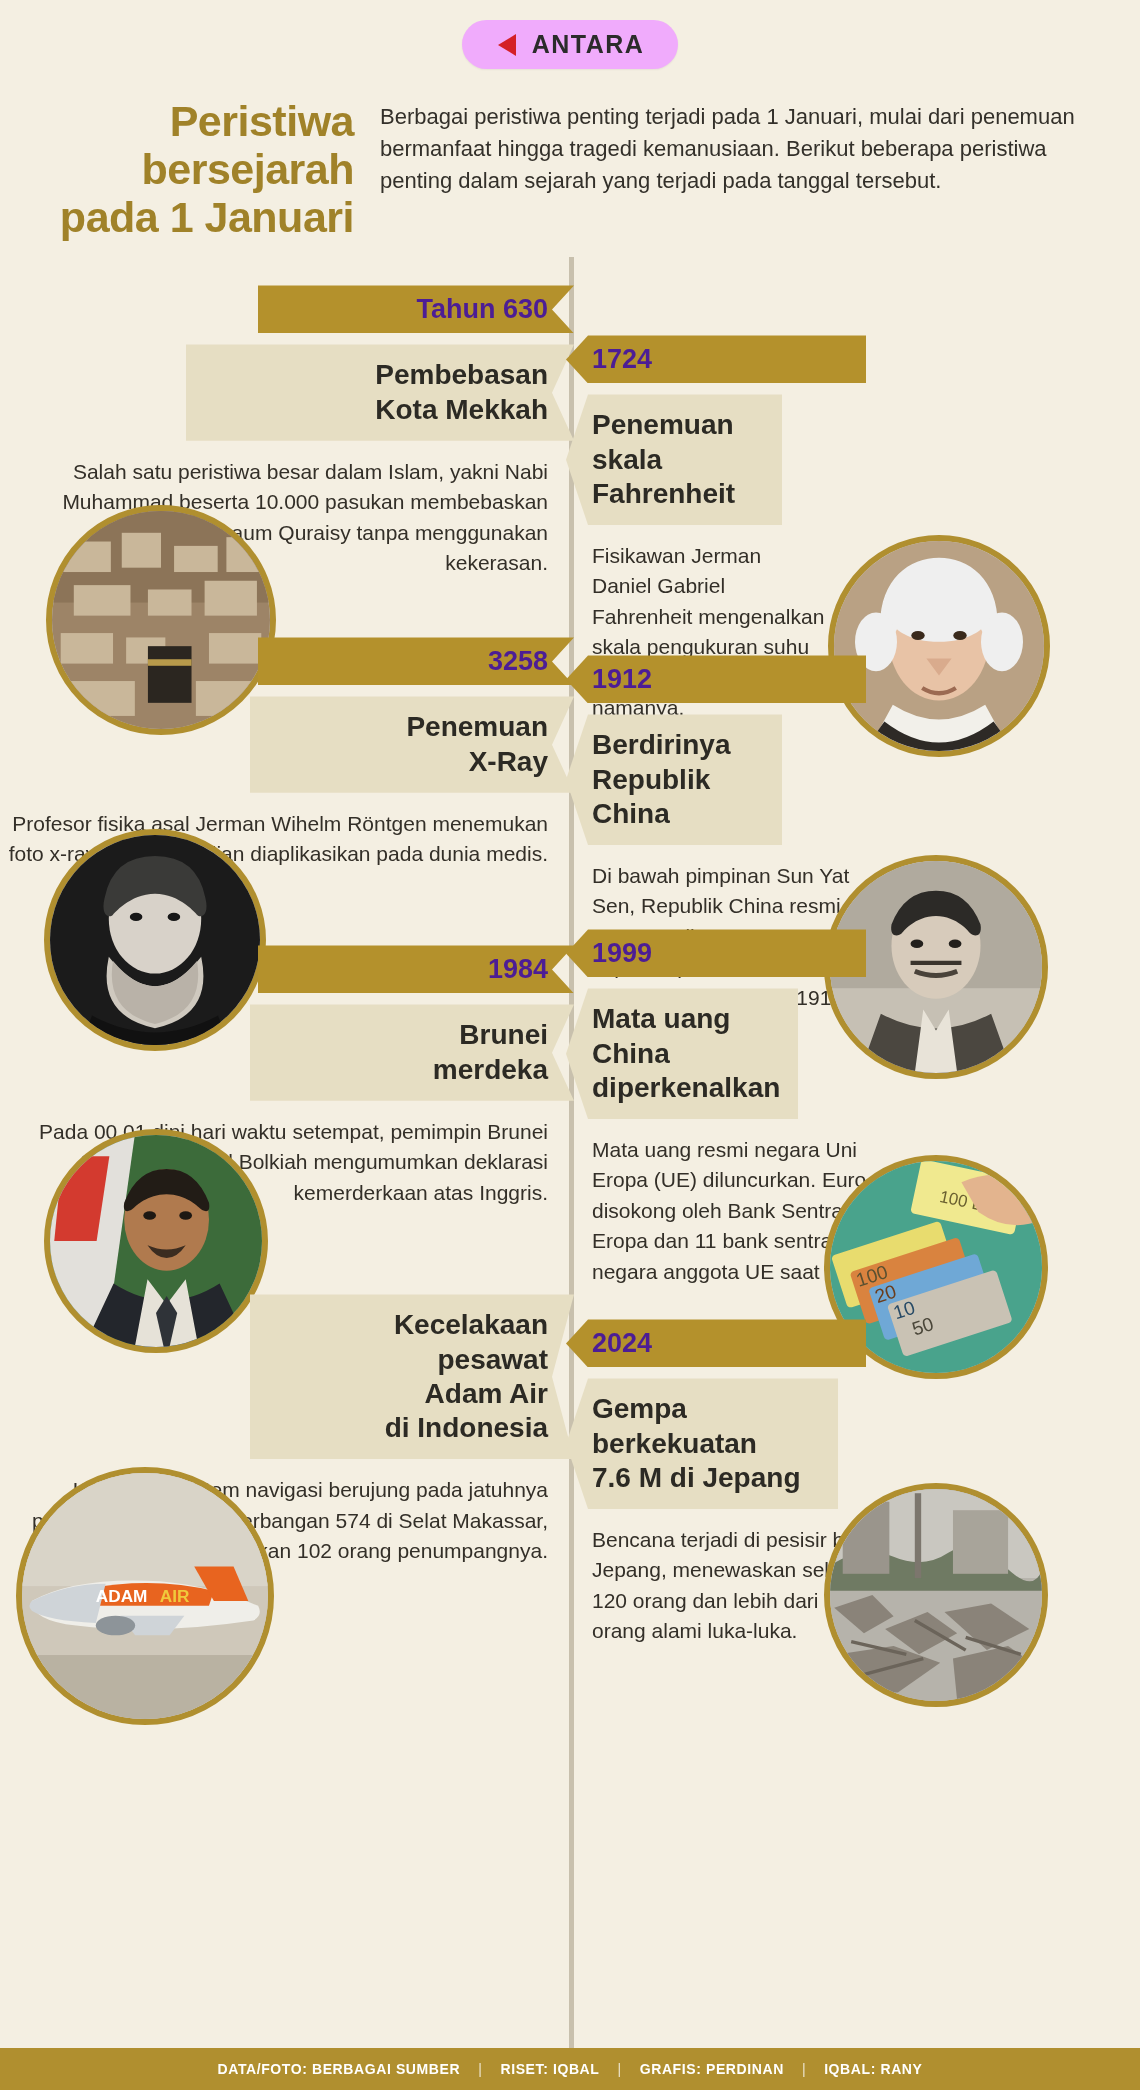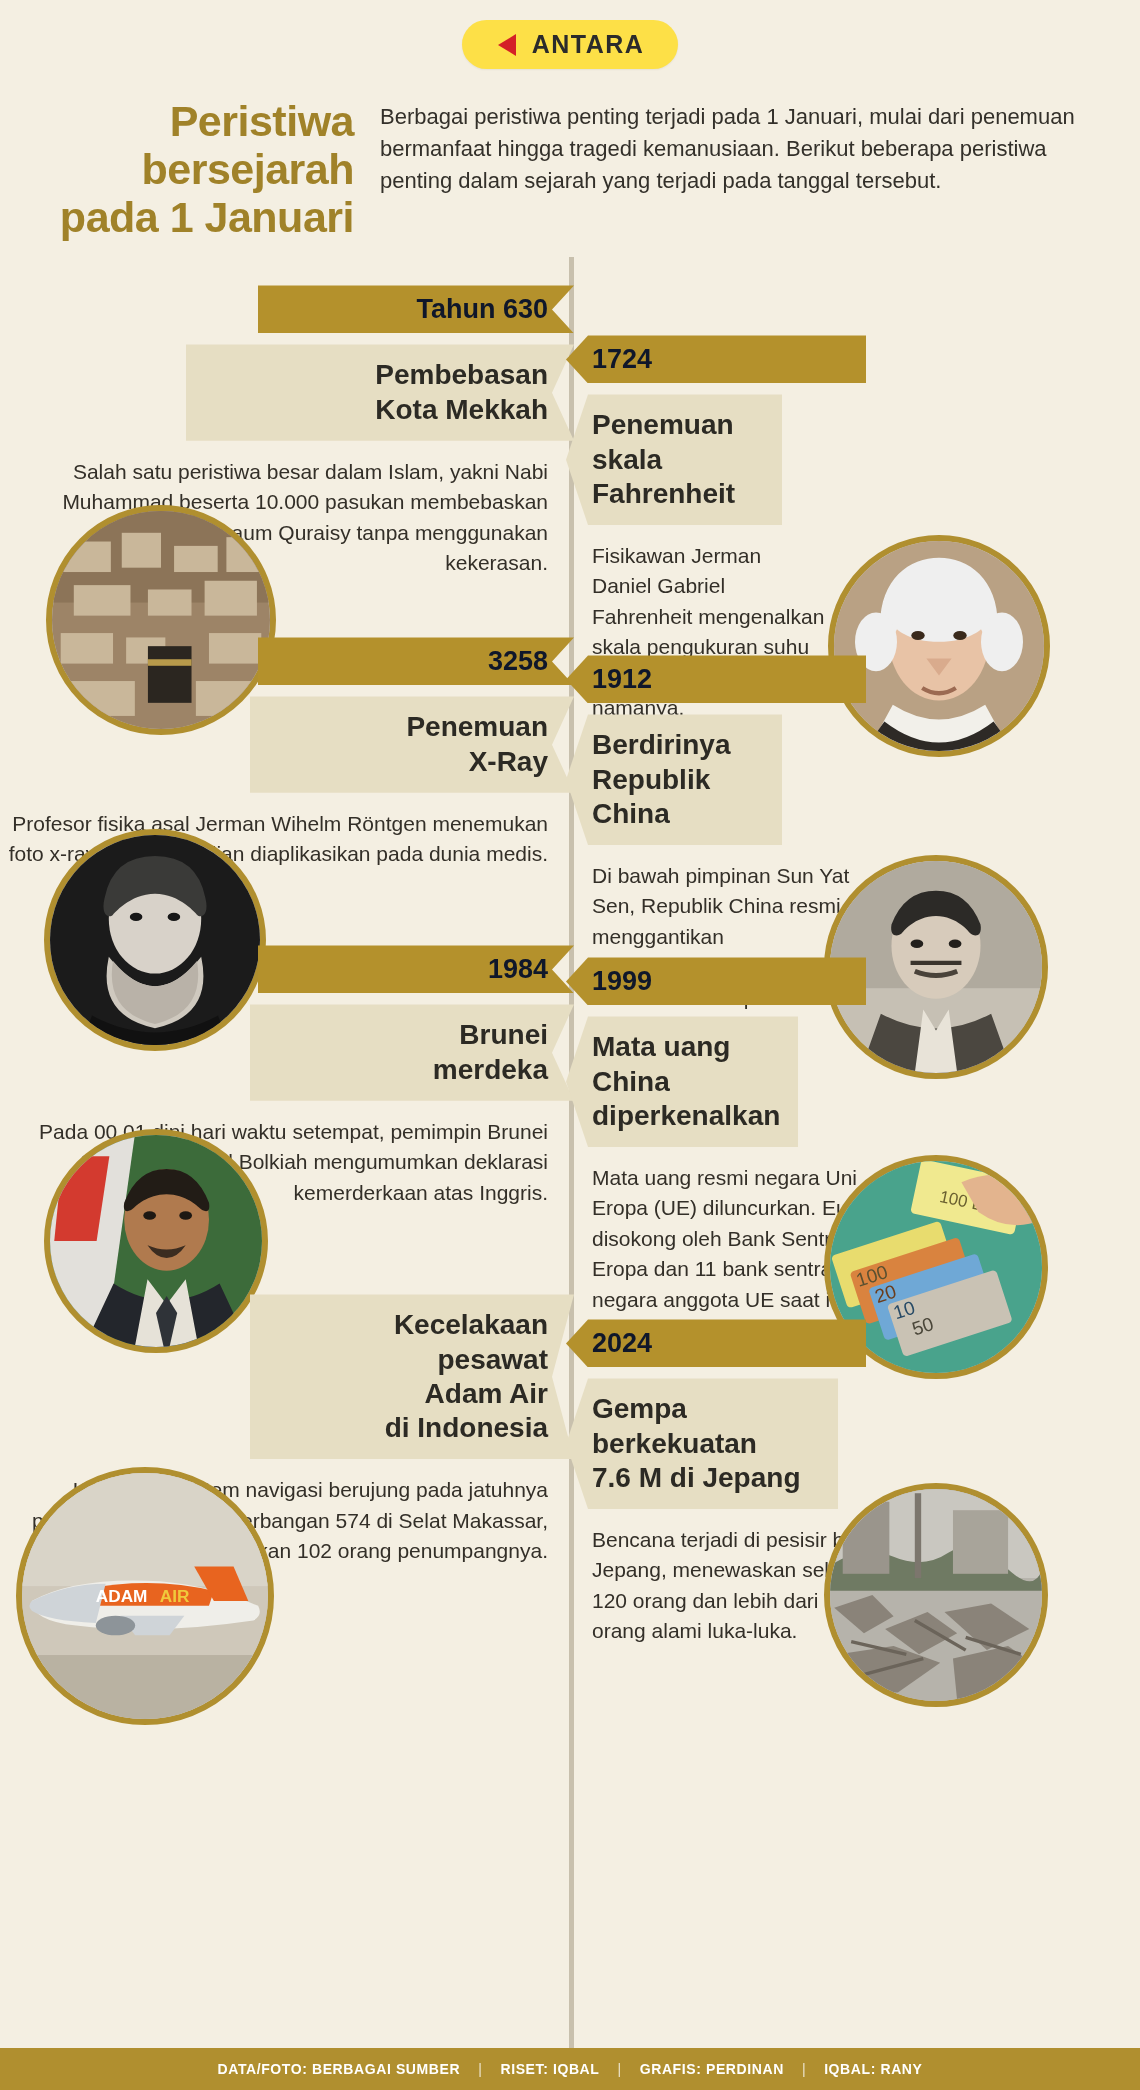--- a/index.html
+++ b/index.html
@@ -18,21 +18,21 @@
   }
 
   
   .logo-wrap{
     width:100%;
     display:flex;
     justify-content:center;
     padding-top:20px;
   }
   .logo{
-    background:#fde047;
+    background:#f0abfc;
     border-radius:28px;
     padding:10px 34px;
     display:flex;
     align-items:center;
     gap:10px;
     box-shadow:0 1px 2px rgba(0,0,0,.06);
   }
   .logo-mark{
     width:26px;height:26px;
     display:block;
@@ -79,21 +79,21 @@
     top:0;
     width:5px;
     height:100%;
     background:#c8c0ad;
   }
 
   
   .ribbon{
     position:relative;
     background:#b4912c;
-    color:#0f172a;
+    color:#4c1d95;
     font-weight:bold;
     font-size:27px;
     height:48px;
     display:flex;
     align-items:center;
     box-sizing:border-box;
   }
   .ribbon.left{
     justify-content:flex-end;
     padding-right:26px;
@@ -323,21 +323,21 @@
         <path d="M35 32q6-16 20-16t20 16c1 6-3 4-5 2 0 0-6-6-15-6s-15 6-15 6c-2 2-6 4-5-2z" fill="#221c16"></path>
         <ellipse cx="47" cy="38" rx="3" ry="2" fill="#1d1813"></ellipse>
         <ellipse cx="64" cy="38" rx="3" ry="2" fill="#1d1813"></ellipse>
         <path d="M46 52q9 4 18 0 -4 6-9 6t-9-6z" fill="#3b2c20"></path>
         <path d="M30 70q25 16 50 0l14 30H16z" fill="#23262c"></path>
         <path d="M46 68l9 12 9-12 6 32H40z" fill="#e6e2d8"></path>
         <path d="M55 76l-5 8 5 22 5-22z" fill="#2f3338"></path>
       </svg>
     </div>
 
-    <div class="block-right" style="top:700px;">
+    <div class="block-right" style="top:672px;">
       <div class="ribbon right notch-right" style="width:300px;">1999</div>
       <div class="titlebar right notch-right" style="width:232px;">
         <div>Mata uang</div>
         <div>China</div>
         <div>diperkenalkan</div>
       </div>
       <div class="body-text right" style="width:330px;">Mata uang resmi negara Uni Eropa (UE) diluncurkan. Euro disokong oleh Bank Sentral Eropa dan 11 bank sentral negara anggota UE saat itu.</div>
     </div>
     <div class="photo" style="left:824px;top:898px;width:212px;height:212px;">
       <svg viewBox="0 0 100 100" preserveAspectRatio="xMidYMid slice">

